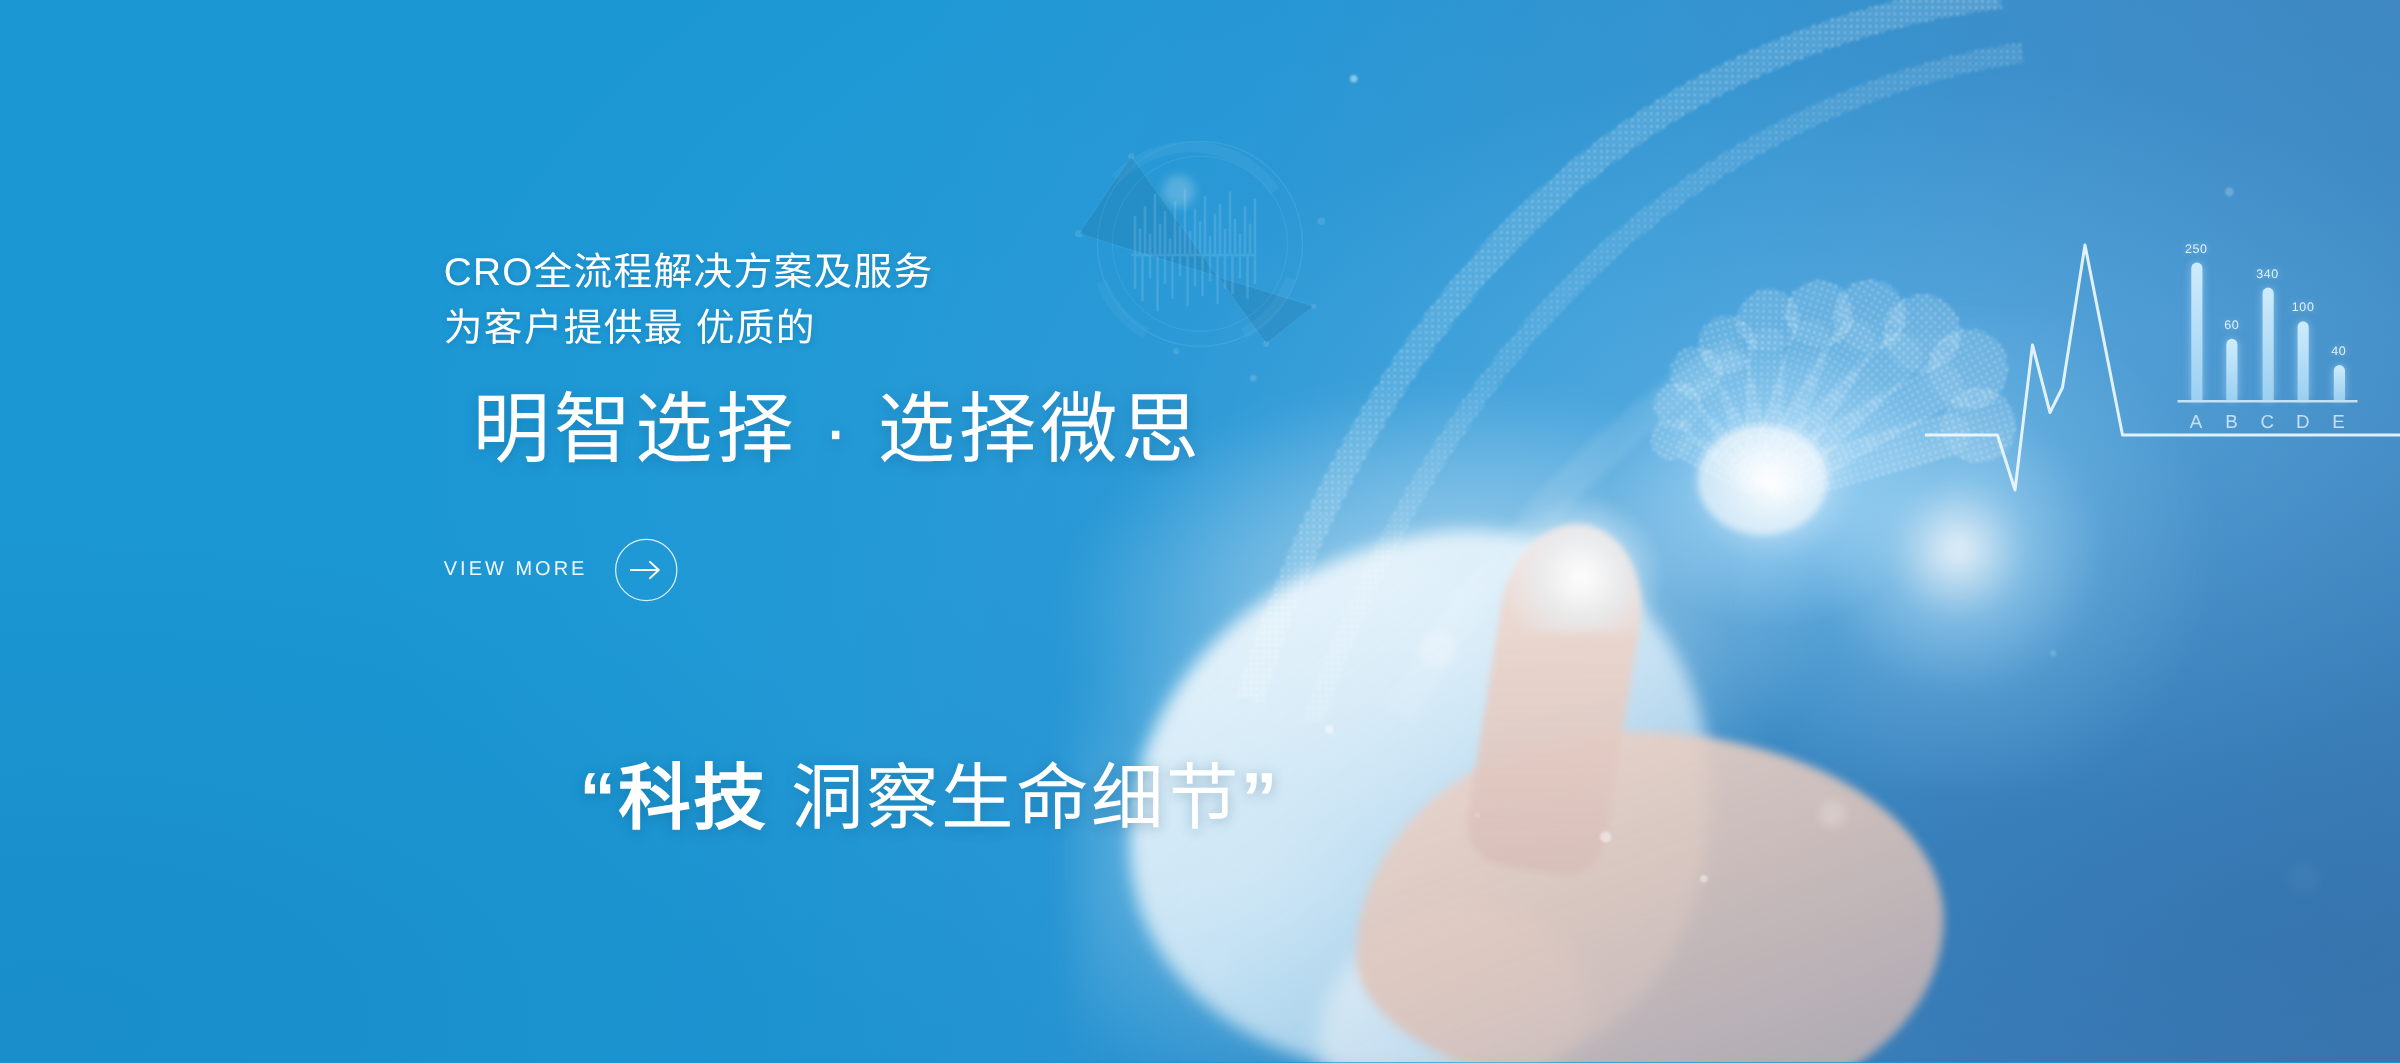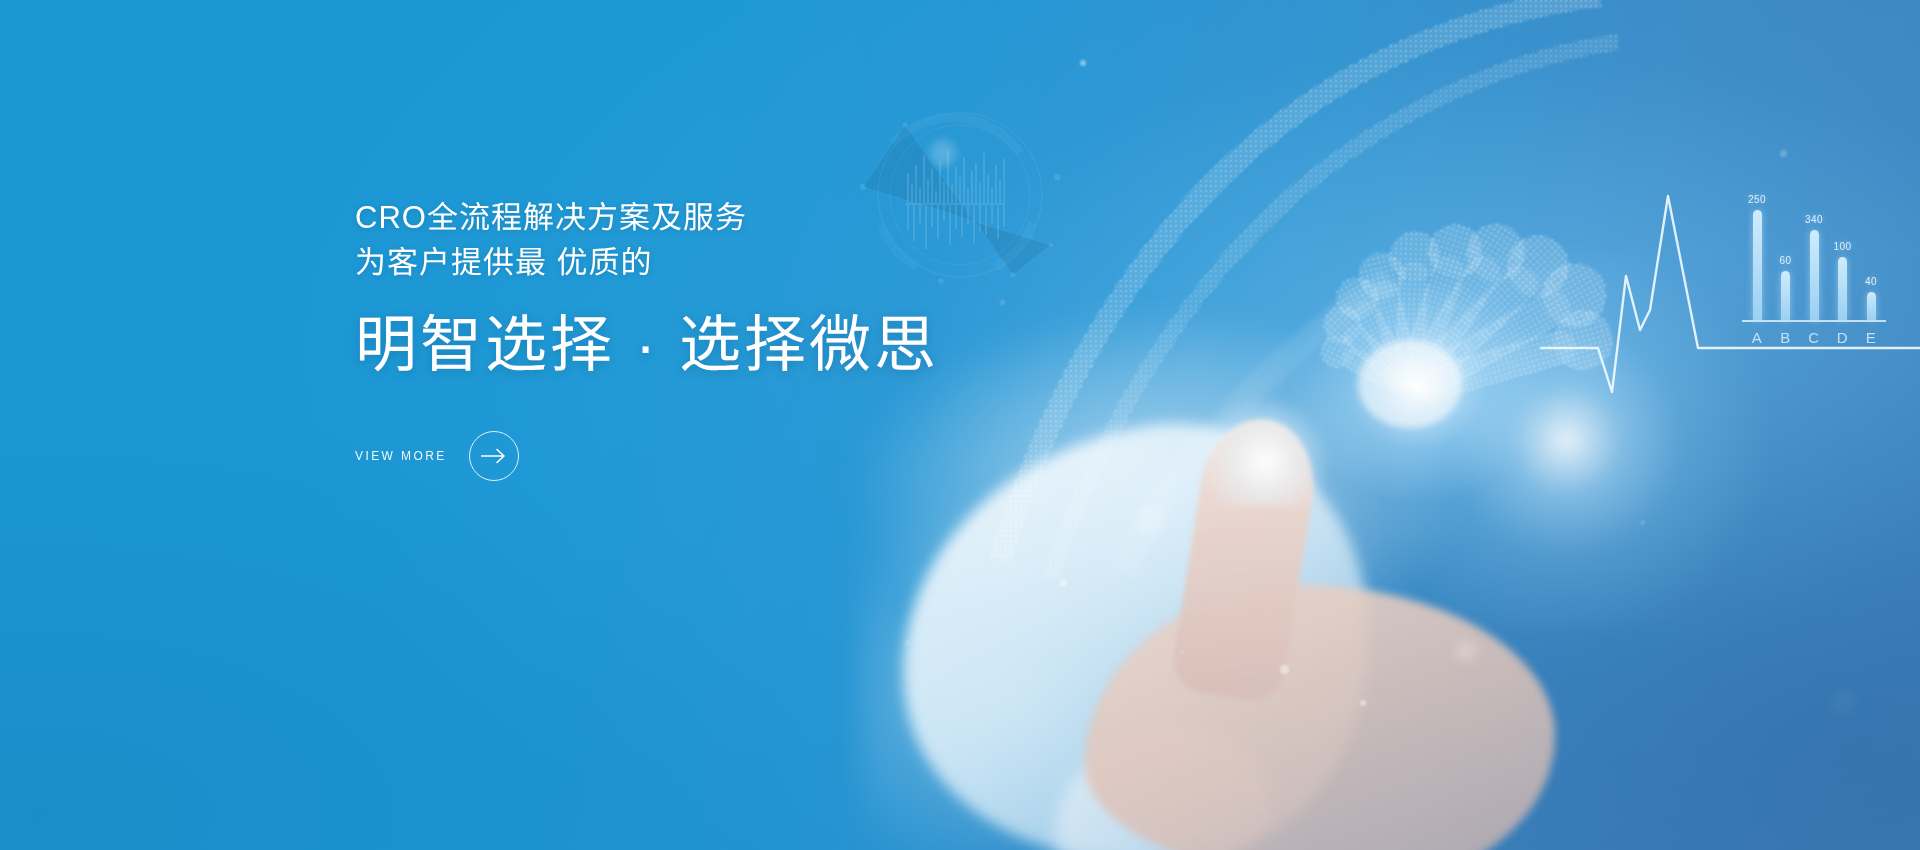--- a/index.html
+++ b/index.html
@@ -192,33 +192,34 @@
 
   .headline {
     margin-top: 24px;
     color: #ffffff;
     font-size: 62px;
     line-height: 1.12;
     font-weight: 400;
     letter-spacing: 3px;
     white-space: pre;
     text-shadow: 0 2px 10px rgba(10,70,110,0.28);
+    margin-left: 23px;
   }
 
   .cta {
     margin-top: 52px;
     display: inline-flex;
     align-items: center;
     gap: 22px;
     cursor: pointer;
     user-select: none;
   }
   .cta-label {
     color: rgba(255,255,255,0.93);
-    font-size: 12px;
+    font-size: 16px;
     letter-spacing: 2.4px;
     font-weight: 400;
   }
   .cta-circle {
     width: 50px; height: 50px;
     border: 1.6px solid rgba(255,255,255,0.85);
     border-radius: 50%;
     display: flex;
     align-items: center;
     justify-content: center;
@@ -470,15 +471,18 @@
 
     <div class="cta">
       <span class="cta-label">VIEW MORE</span>
       <span class="cta-circle">
         <svg width="26" height="16" viewBox="0 0 26 16" xmlns="http://www.w3.org/2000/svg" aria-hidden="true">
           <path d="M0 8 H23 M16 1.5 L23 8 L16 14.5" fill="none" stroke="#ffffff" stroke-width="1.6" stroke-linecap="round" stroke-linejoin="round"></path>
         </svg>
       </span>
     </div>
 
+    <div class="quote">
+      <span class="q-mark">“</span><span class="q-strong">科技</span><span class="q-light"> 洞察生命细节</span><span class="q-mark">”</span>
+    </div>
 
   </div>
 </div>
 
 </body></html>

